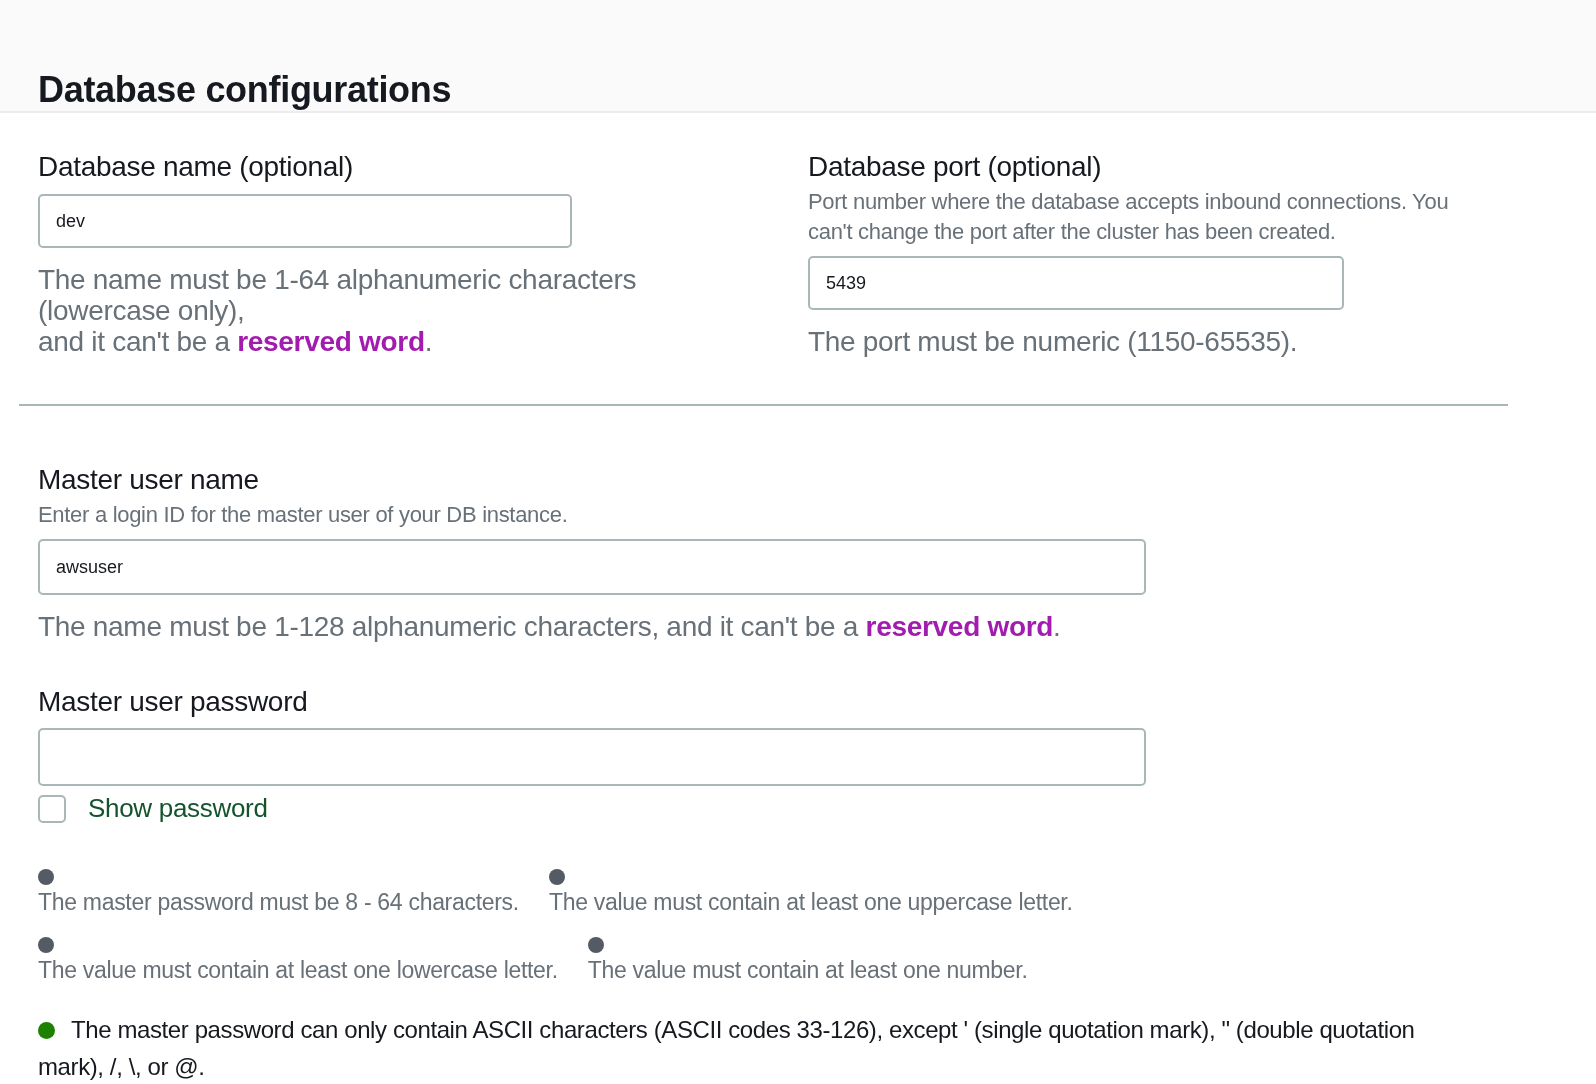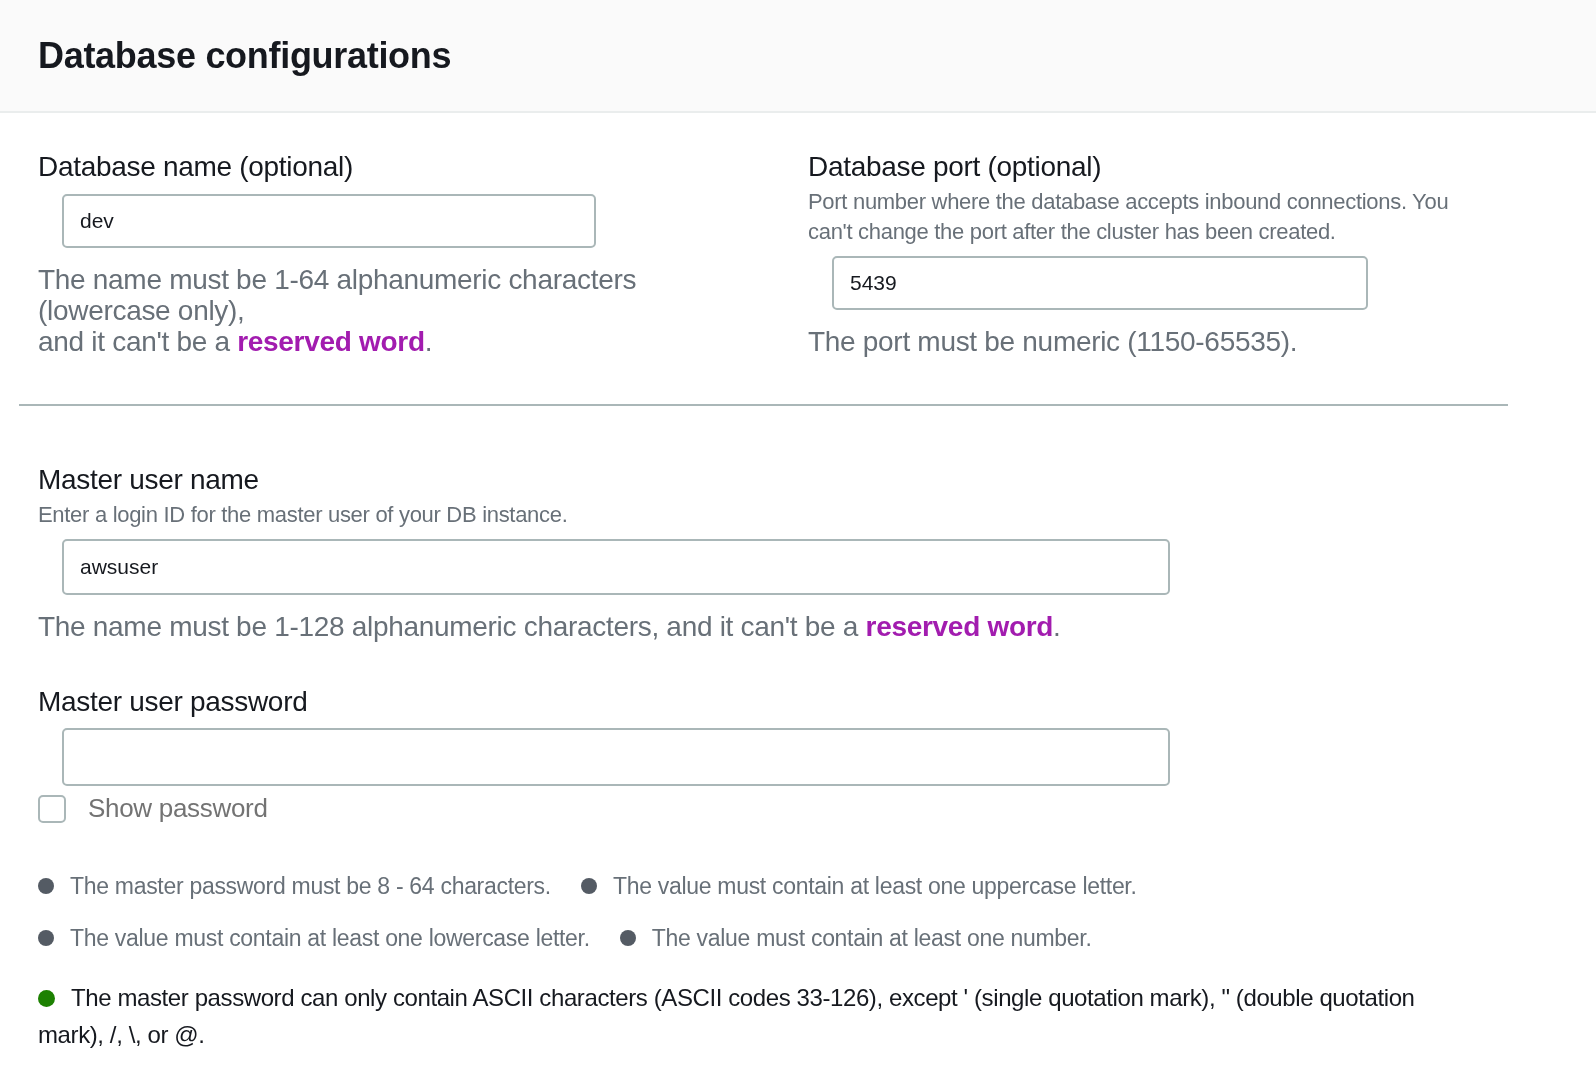--- a/index.html
+++ b/index.html
@@ -10,21 +10,21 @@
     color: #16191f;
     letter-spacing: -0.3px;
   }
 
   
   .section-header {
     height: 113px;
     background: #fafafa;
     border-bottom: 2px solid #eaeded;
     display: flex;
-    align-items: center;
+    align-items: flex-end;
     padding-left: 38px;
   }
   .section-header h1 {
     font-size: 36px;
     font-weight: 700;
     color: #16191f;
   }
 
   
   .content { padding: 36px 56px 0 38px; }
@@ -48,25 +48,24 @@
     margin-top: 2px;
   }
   .text-input {
     display: block;
     margin-top: 9px;
     height: 54px;
     border: 2px solid #aab7b8;
     border-radius: 5px;
     background: #ffffff;
     font-family: "Liberation Sans", "DejaVu Sans", sans-serif;
-    font-size: 21px;
+    font-size: 18px;
     color: #16191f;
     padding: 0 16px;
     outline: none;
-    margin-left: 24px;
   }
   .input-small { width: 534px; }
   .input-port  { width: 536px; }
   .input-wide  { width: 1108px; height: 56px; }
   .input-password { width: 1108px; height: 58px; margin-top: 8px; }
 
   .hint {
     font-size: 28px;
     color: #687078;
     line-height: 31px;
@@ -102,35 +101,35 @@
     border: 2px solid #aab7b8;
     border-radius: 5px;
     background: #ffffff;
     display: inline-block;
     cursor: pointer;
     flex: none;
   }
   .checkbox-label {
     margin-left: 22px;
     font-size: 26px;
-    color: #737373;
+    color: #14532d;
   }
 
   
   .rules { margin-top: 45px; }
   .rule-row {
     display: flex;
     align-items: baseline;
     column-gap: 30px;
     font-size: 23px;
     color: #687078;
     line-height: 34px;
   }
   .rule-row + .rule-row { margin-top: 18px; }
-  .rule-item { display: inline-flex; align-items: center; }
+  .rule-item { display: inline-flex; align-items: flex-start; flex-direction: column; }
   .dot {
     width: 16px;
     height: 16px;
     border-radius: 50%;
     background: #545b64;
     display: inline-block;
     margin-right: 16px;
     flex: none;
   }
   .success-rule {

